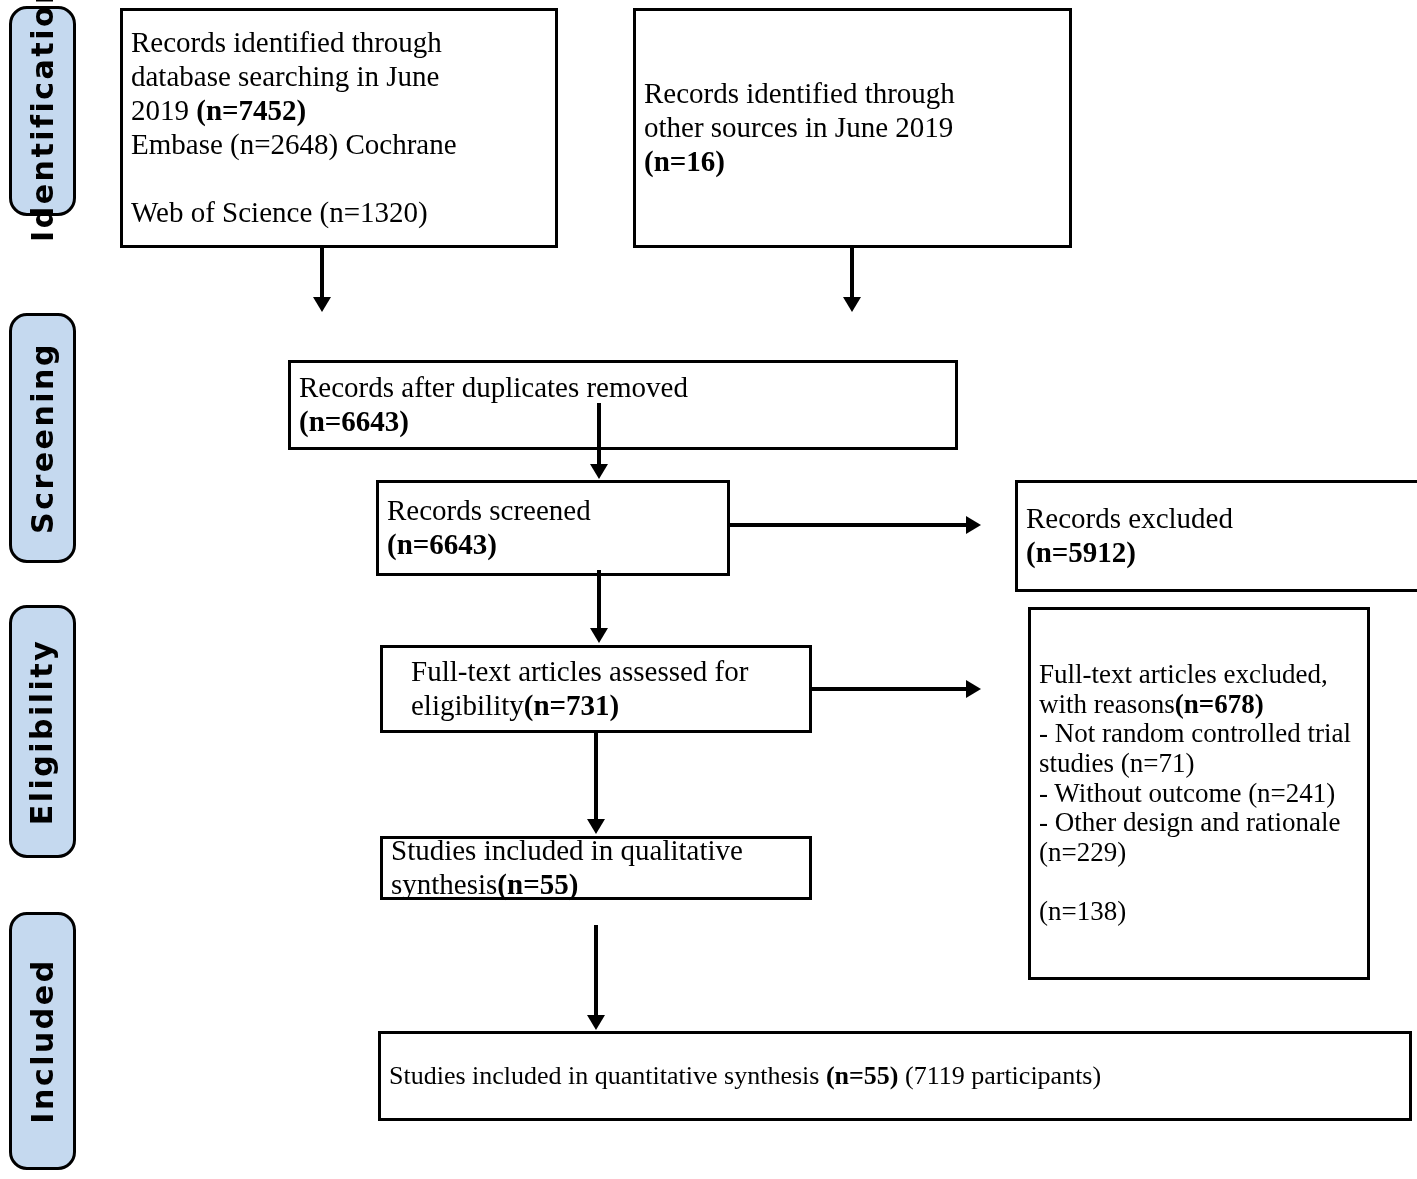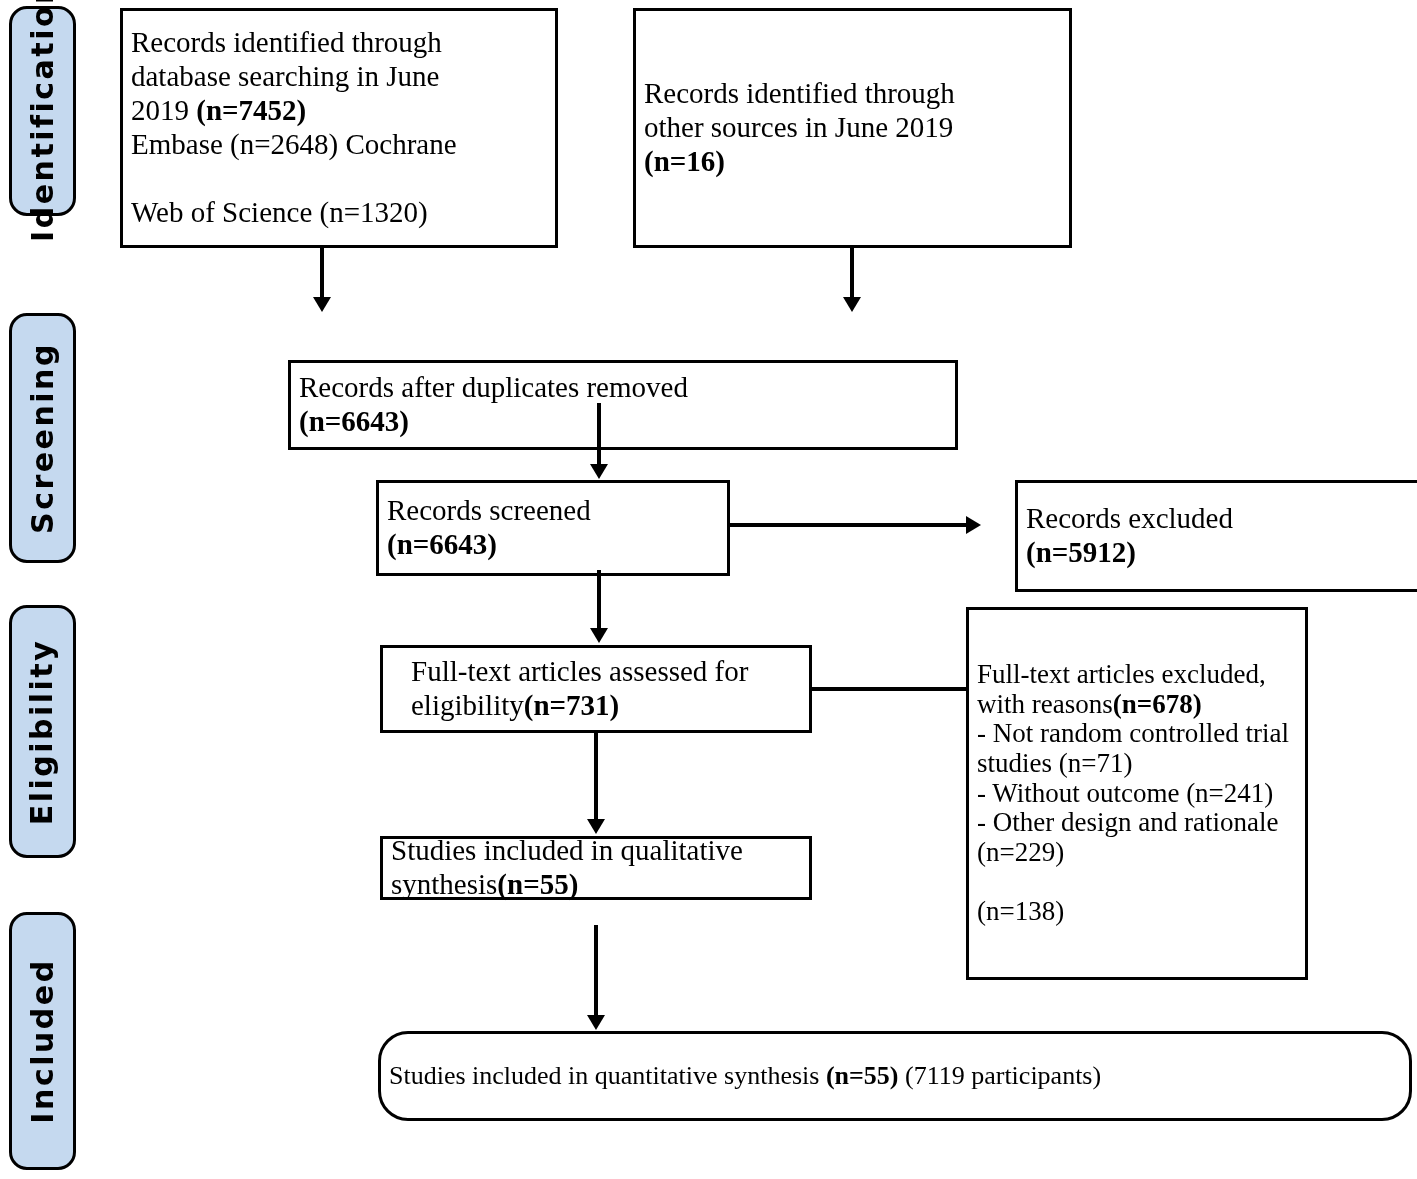--- a/index.html
+++ b/index.html
@@ -168,21 +168,21 @@
   <div class="flow-box" style="left:380px; top:645px; width:432px; height:88px;padding-left:28px;">
     <div class="box-text">
       <span>Full-text articles assessed for</span><br>
       <span>eligibility</span><b>(n=731)</b>
     </div>
   </div>
 
   <div class="hline" style="left:812px; top:687px; width:156px; height:4px;"></div>
   <div class="arrow-right" style="left:966px; top:680px;"></div>
 
-  <div class="flow-box" style="left:966px; top:607px; width:342px; height:373px;">
+  <div class="flow-box" style="left:1028px; top:607px; width:342px; height:373px;">
     <div class="box-text tight">
       <span>Full-text articles excluded,</span><br>
       <span>with reasons</span><b>(n=678)</b><br>
       <span>- Not random controlled trial</span><br>
       <span>studies  (n=71)</span><br>
       <span>- Without outcome (n=241)</span><br>
       <span>- Other design and rationale</span><br>
       <span>(n=229)</span><br>
       <br>
       <span>(n=138)</span>
@@ -195,19 +195,19 @@
   <div class="flow-box" style="left:380px; top:836px; width:432px; height:64px;">
     <div class="box-text">
       <span>Studies included in qualitative</span><br>
       <span>synthesis</span><b>(n=55)</b>
     </div>
   </div>
 
   <div class="vline" style="left:594px; top:925px; width:4px; height:92px;"></div>
   <div class="arrow-down" style="left:587px; top:1015px;"></div>
 
-  <div class="flow-box" style="left:378px; top:1031px; width:1034px; height:90px;border-radius:30px;">
+  <div class="flow-box" style="left:378px; top:1031px; width:1034px; height:90px;">
     <div class="box-text small">
       <span>Studies included in quantitative synthesis  </span><b>(n=55)</b><span> (7119 participants)</span>
     </div>
   </div>
 
 </div>
 
 </body></html>

